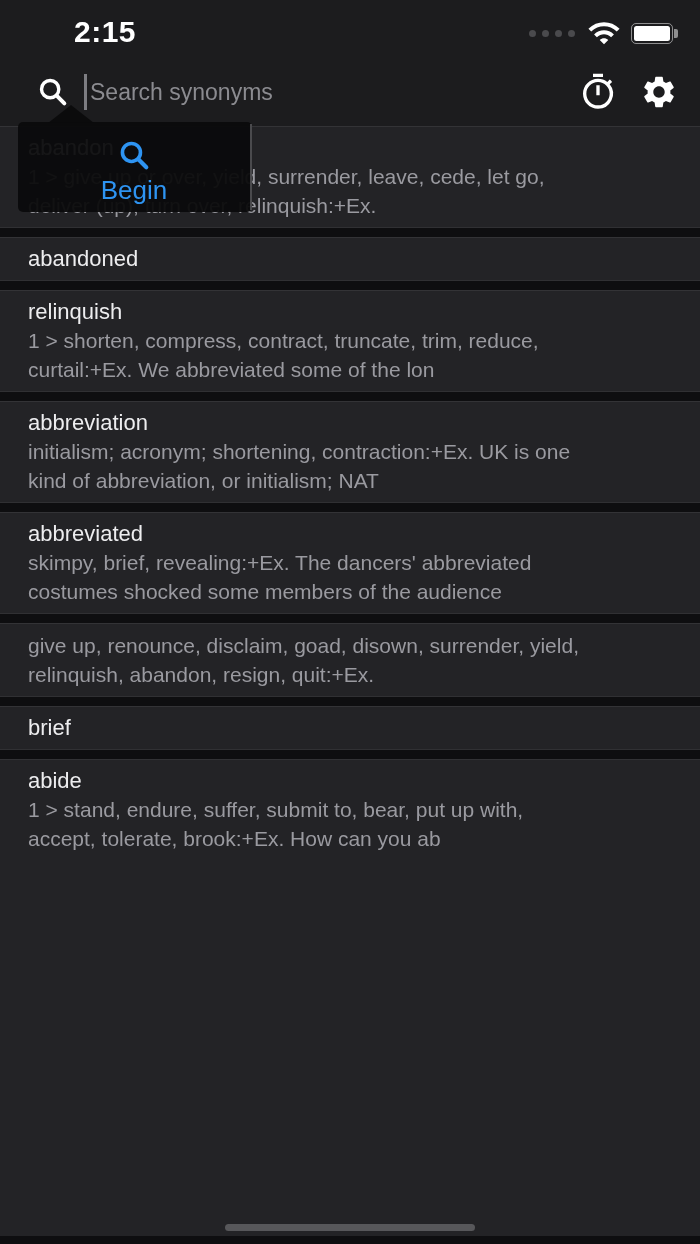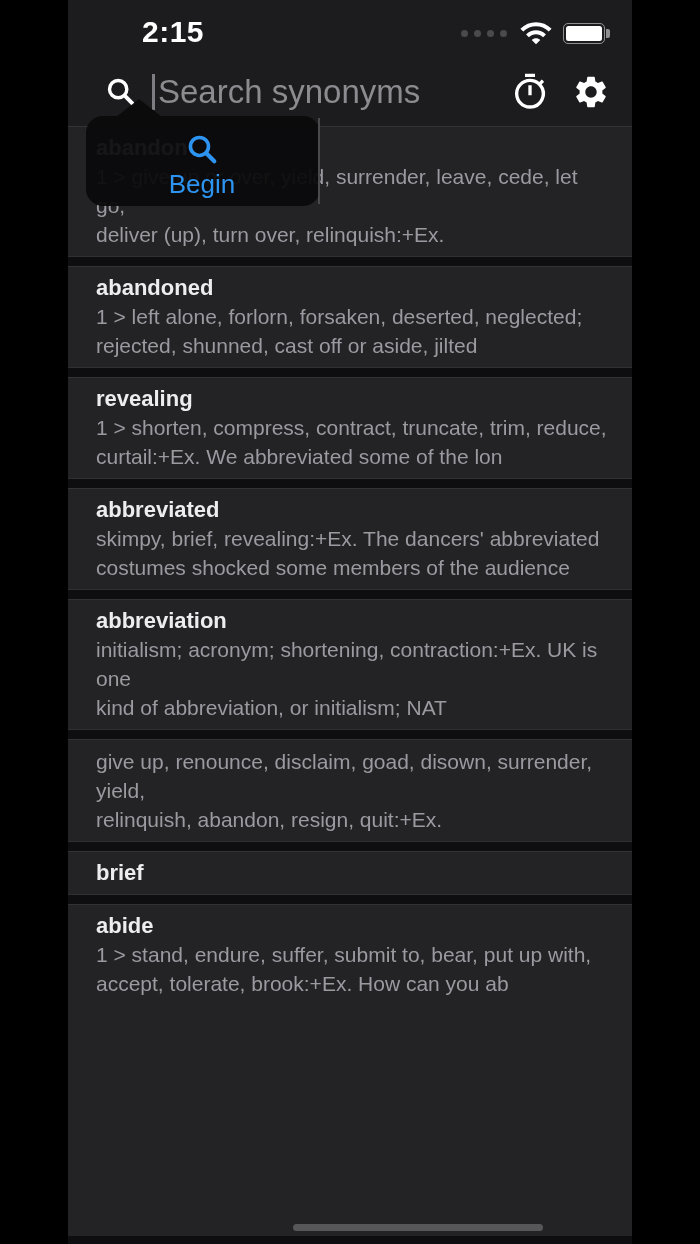--- a/index.html
+++ b/index.html
@@ -1,19 +1,19 @@
 <!DOCTYPE html>
 <html style="--accent: #2e94f2;"><head>
 <meta charset="utf-8">
 <style>
   html,body { margin:0; padding:0; background:#000; }
   * { box-sizing:border-box; }
   .screen {
     position:relative;
-    width:564px; height:1244px;
+    width:700px; height:1244px;
     margin:0 auto;
     background:#0e0e10;
     font-family:"Liberation Sans", sans-serif;
     overflow:hidden;
   }
   
   .topbar { position:relative; width:100%; height:126px; background:#1c1c1e; }
   .statusbar { position:absolute; top:0; left:0; right:0; height:58px; }
   .status-time {
     position:absolute; left:74px; top:15px;
@@ -25,44 +25,44 @@
   .battery { position:relative; width:42px; height:21px; border:1.5px solid rgba(255,255,255,.5); border-radius:5px; margin-right:5px; }
   .battery .level { position:absolute; top:2px; bottom:2px; left:2px; right:2px; background:#fff; border-radius:2.5px; }
   .battery .nub { position:absolute; right:-5.5px; top:5px; width:3.5px; height:9px; background:rgba(255,255,255,.5); border-radius:0 2px 2px 0; }
 
   .searchbar { position:absolute; top:58px; left:0; right:0; height:68px; display:flex; align-items:center; padding:0 22px 0 36px; }
   .search-glyph { flex:0 0 auto; margin-right:14px; }
   .caret { width:3px; height:36px; background:#7d7d82; margin-right:3px; flex:0 0 auto; }
   .search-input {
     flex:1 1 auto; min-width:0;
     background:transparent; border:none; outline:none;
-    color:#e6e6e6; font-size:33px; font-family:"Liberation Sans", sans-serif;
+    color:#e6e6e6; font-size:23px; font-family:"Liberation Sans", sans-serif;
     caret-color:transparent; padding:0;
   }
   .search-input::placeholder { color:#8b8b90; opacity:1; }
   .icon-btn { flex:0 0 auto; display:flex; align-items:center; justify-content:center; padding:0; background:none; border:none; cursor:pointer; }
   .icon-btn + .icon-btn { margin-left:22px; }
 
   
   .list { position:absolute; top:126px; left:0; right:0; bottom:0; display:flex; flex-direction:column; overflow:hidden; }
   .row {
     background:#232326;
     border-top:1px solid rgba(255,255,255,.07);
     border-bottom:1px solid rgba(255,255,255,.06);
     padding:7px 24px 7px 28px;
     margin-bottom:9px;
   }
   .row:last-child { flex:1 1 auto; margin-bottom:8px; border-bottom:none; }
-  .word { color:#ededef; font-size:22px; font-weight:700; line-height:28px; }
+  .word { color:#ededef; font-size:22px; font-weight:400; line-height:28px; }
   .syns { color:#9a9aa0; font-size:21px; line-height:29px; white-space:pre-line; }
 
   
   .popup {
-    position:absolute; left:18px; top:116px; width:234px; height:90px;
-    background:rgba(11,11,12,.95); border-radius:17px;
+    position:absolute; left:18px; top:122px; width:234px; height:90px;
+    background:rgba(11,11,12,.95); border-radius:5px;
     display:flex; z-index:20;
   }
   .popup-arrow {
     position:absolute; top:-17px; left:30px;
     width:0; height:0;
     border-left:23px solid transparent; border-right:23px solid transparent;
     border-bottom:18px solid rgba(11,11,12,.95);
   }
   .popup-opt {
     flex:1 1 0; display:flex; flex-direction:column; align-items:center; justify-content:center;
@@ -124,37 +124,35 @@
   </div>
 
   <div class="list">
     <div class="row">
       <div class="word">abandon</div>
       <div class="syns">1 &gt; give up or over, yield, surrender, leave, cede, let go,
 deliver (up), turn over, relinquish:+Ex.</div>
     </div>
     <div class="row">
       <div class="word">abandoned</div>
-      <div class="syns">1 &gt; left alone, forlorn, forsaken, deserted, neglected;
-rejected, shunned, cast off or aside, jilted</div>
     </div>
     <div class="row">
-      <div class="word">revealing</div>
+      <div class="word">relinquish</div>
       <div class="syns">1 &gt; shorten, compress, contract, truncate, trim, reduce,
 curtail:+Ex. We abbreviated some of the lon</div>
+    </div>
+    <div class="row">
+      <div class="word">abbreviation</div>
+      <div class="syns">initialism; acronym; shortening, contraction:+Ex. UK is one
+kind of abbreviation, or initialism; NAT</div>
     </div>
     <div class="row">
       <div class="word">abbreviated</div>
       <div class="syns">skimpy, brief, revealing:+Ex. The dancers' abbreviated
 costumes shocked some members of the audience</div>
-    </div>
-    <div class="row">
-      <div class="word">abbreviation</div>
-      <div class="syns">initialism; acronym; shortening, contraction:+Ex. UK is one
-kind of abbreviation, or initialism; NAT</div>
     </div>
     <div class="row">
       <div class="syns">give up, renounce, disclaim, goad, disown, surrender, yield,
 relinquish, abandon, resign, quit:+Ex.</div>
     </div>
     <div class="row">
       <div class="word">brief</div>
     </div>
     <div class="row">
       <div class="word">abide</div>

